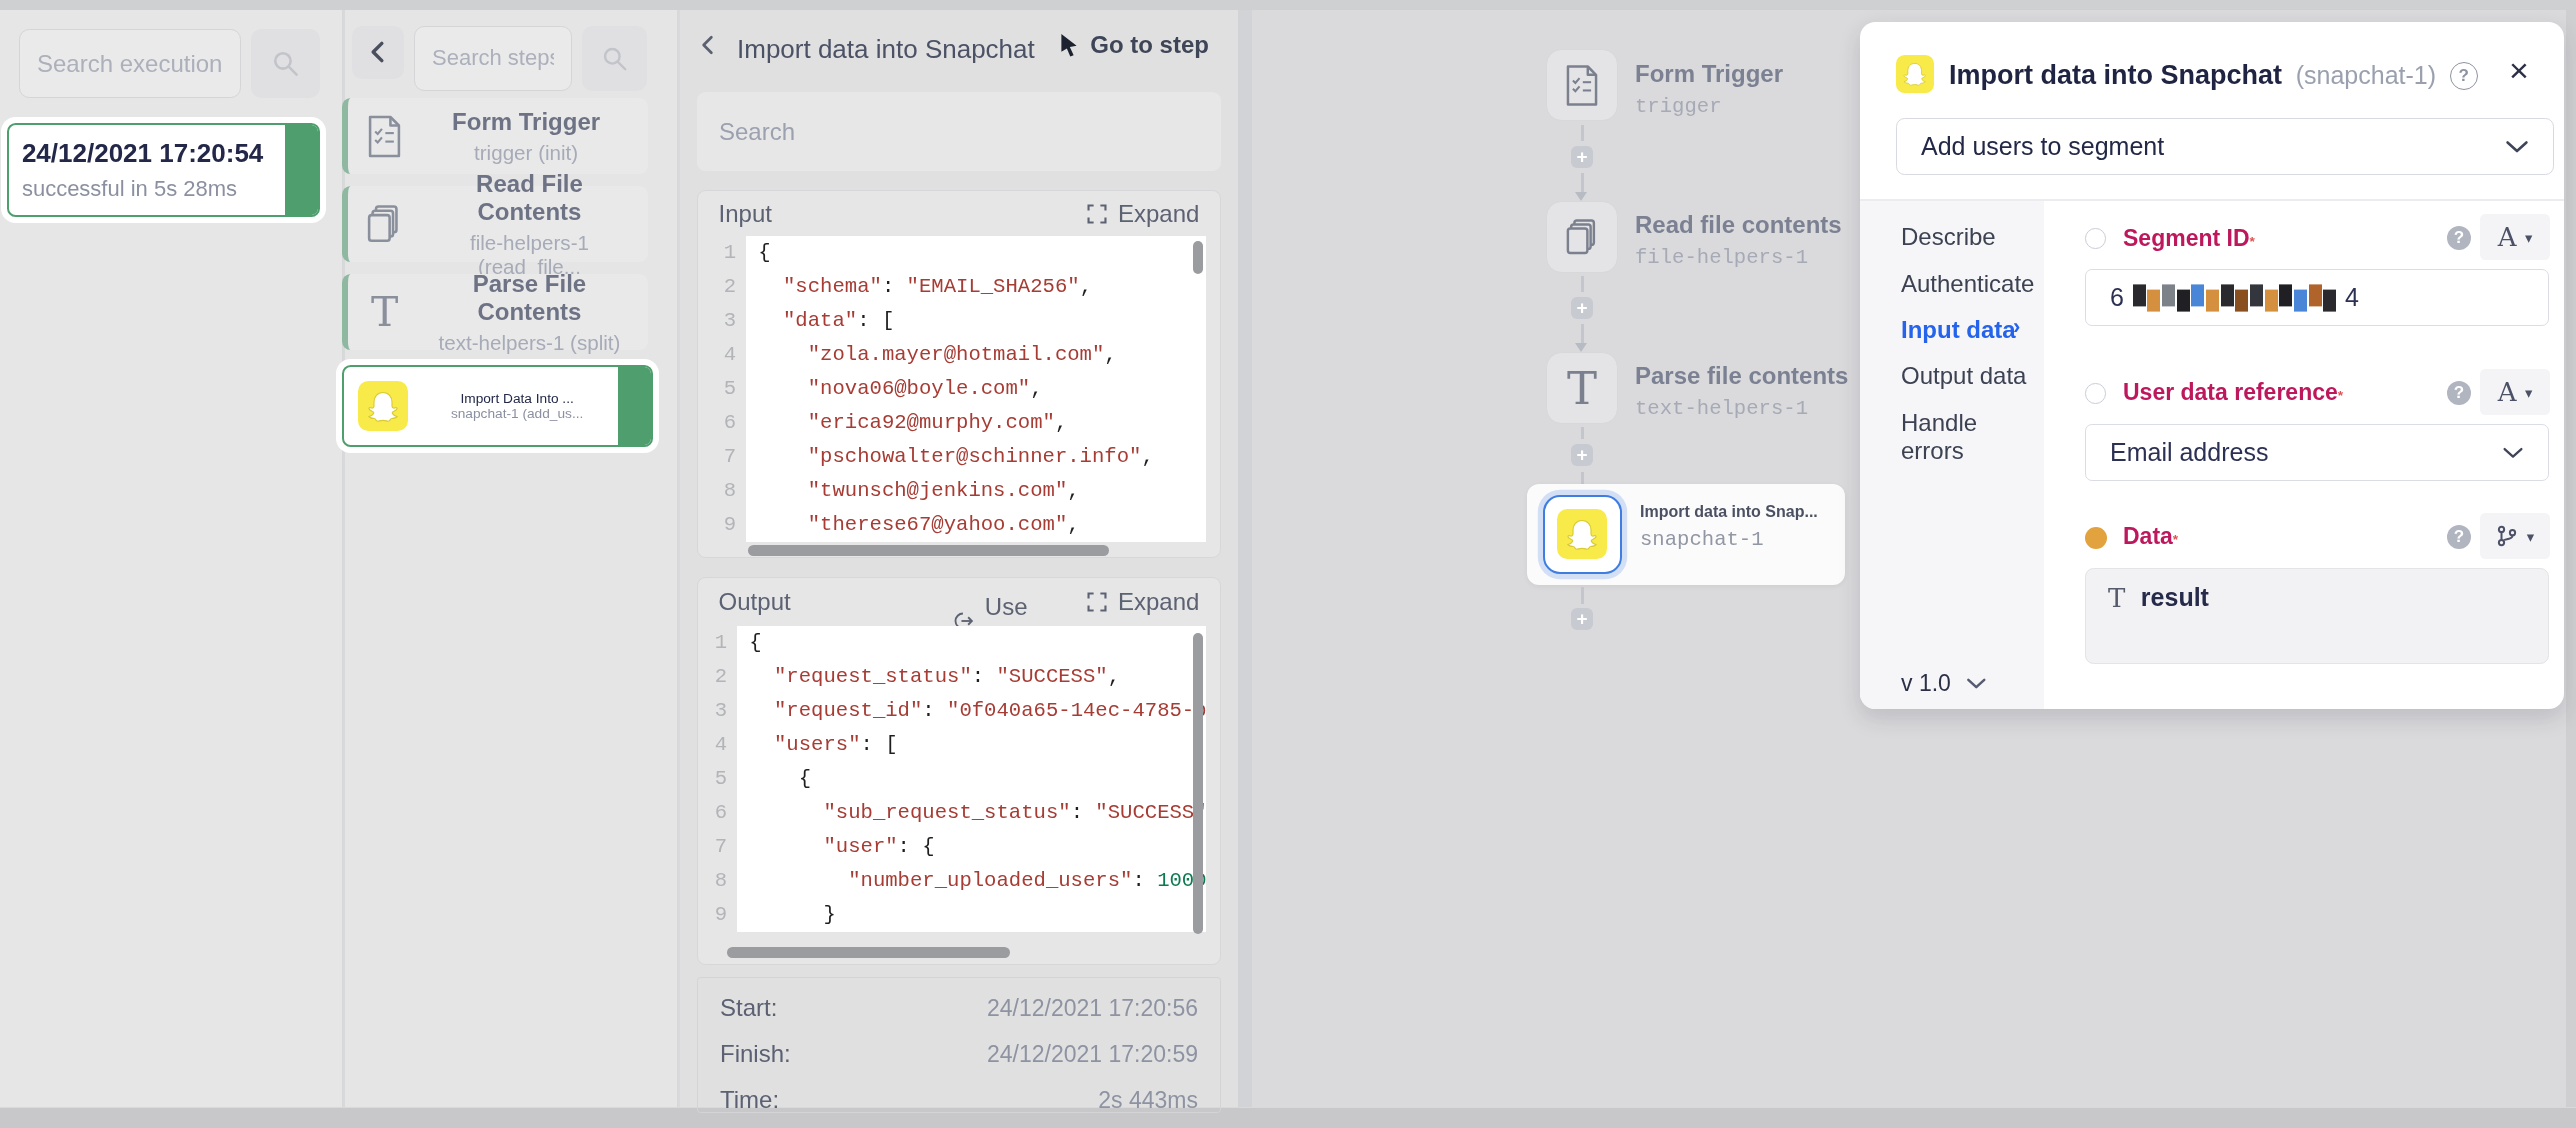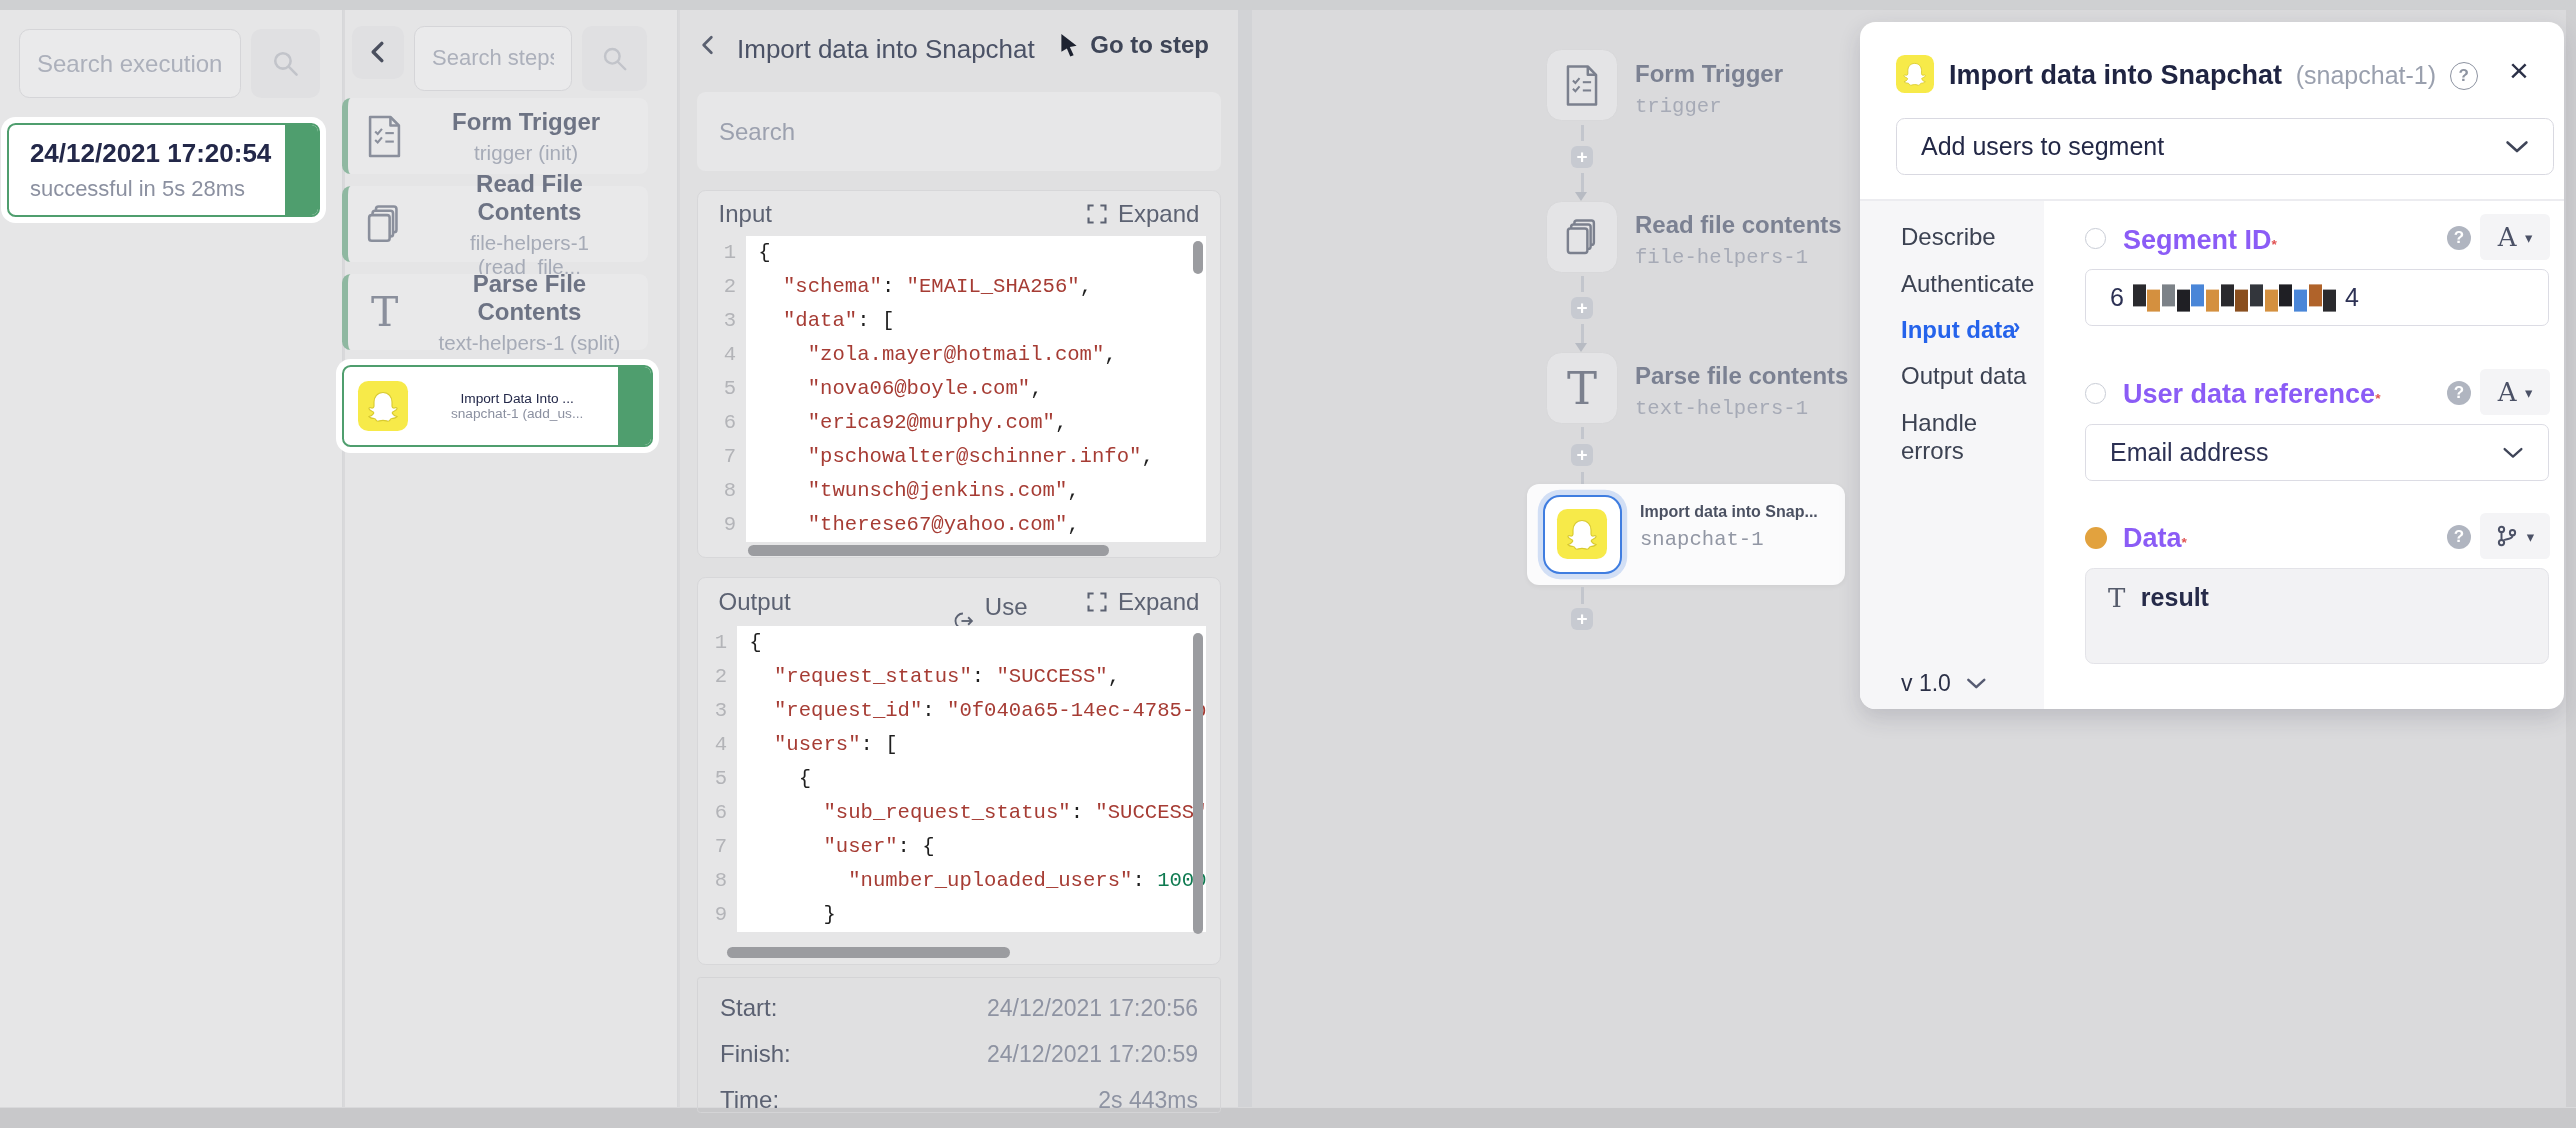--- a/index.html
+++ b/index.html
@@ -37,21 +37,21 @@
   .ntitle{font-size:24px;font-weight:bold;color:#7b8192;}
   .nsub{font-family:"Liberation Mono","DejaVu Sans Mono",monospace;font-size:20.6px;color:#a6aab6;margin-top:6.9px;}
   .vline{position:absolute;width:2.6px;background:#c3c6cd;}
   .plusbox{position:absolute;width:22px;height:22px;background:#c7cad1;border-radius:6px;color:#ffffff;
     font-size:19px;font-weight:bold;display:flex;align-items:center;justify-content:center;line-height:0;}
   .arrowhead{position:absolute;width:0;height:0;border-left:6.9px solid transparent;border-right:6.9px solid transparent;border-top:9.4px solid #b7bbc3;}
   
   .rcard{background:#ffffff;border-radius:15.5px;box-shadow:0 8.6px 22px rgba(40,40,60,.16);}
   .tabitem{font-size:24px;color:#3c4252;}
   .tabactive{color:#2563eb;font-weight:bold;}
-  .flabel{font-size:27px;font-weight:bold;color:#8b5cf6;}
+  .flabel{font-size:23px;font-weight:bold;color:#be185d;}
   .req{color:#e05252;font-weight:bold;}
   .radio{width:20.6px;height:20.6px;border:1.7px solid #c9cdd6;border-radius:50%;}
   .helpdot{width:24px;height:24px;border-radius:50%;background:#b0b5c0;color:#fff;font-size:17px;font-weight:bold;
     display:flex;align-items:center;justify-content:center;}
   .chip{background:#f4f4f6;border-radius:5.2px;display:flex;align-items:center;justify-content:center;gap:8.6px;}
   .chip .A{font-family:"DejaVu Serif",serif;font-size:26px;color:#4b5166;}
   .caret{font-size:14.6px;color:#4b5166;}
   .fieldbox{background:#fff;border:1.7px solid #dcdce4;border-radius:6.9px;display:flex;align-items:center;padding:0 24px;
     font-size:25px;color:#2c3154;}
   .redact{display:inline-flex;align-items:center;gap:1.7px;margin:0 8.6px;}
@@ -71,21 +71,21 @@
 <div class="p panel" style="left:0;width:343px;background:#e6e6e7;border-right:1.7px solid #d6d7d9;">
   <input class="p searchbox" style="left: 19px; top: 19px; width: 222px; height: 69px;" placeholder="Search executions">
   <div class="p iconbtn" style="left:251px;top:19px;width:69px;height:69px;">
     <svg class="svgicon" width="29" height="29" viewBox="0 0 34 34">
       <circle cx="14" cy="14" r="9" fill="none" stroke="#c2c4ca" stroke-width="3"></circle>
       <line x1="21" y1="21" x2="30" y2="30" stroke="#c2c4ca" stroke-width="3" stroke-linecap="round"></line>
     </svg>
   </div>
 
   <div class="p selcard" style="left:6.9px;top:113px;width:313px;height:94px;">
-    <div style="padding-left:21px;">
+    <div style="padding-left:13px;">
       <div style="font-size:26px;font-weight:bold;color:#232849;">24/12/2021 17:20:54</div>
       <div style="font-size:22px;color:#8b90a0;margin-top:6.9px;">successful in 5s 28ms</div>
     </div>
     <div class="greenband"></div>
   </div>
 </div>
 
 <div class="p panel" style="left:345px;width:333px;background:#e5e5e6;border-right:1.7px solid #d6d7d9;">
   <div class="p iconbtn" style="left:6.9px;top:15.5px;width:52px;height:53px;">
     <svg class="svgicon" width="19" height="26" viewBox="0 0 22 30">

